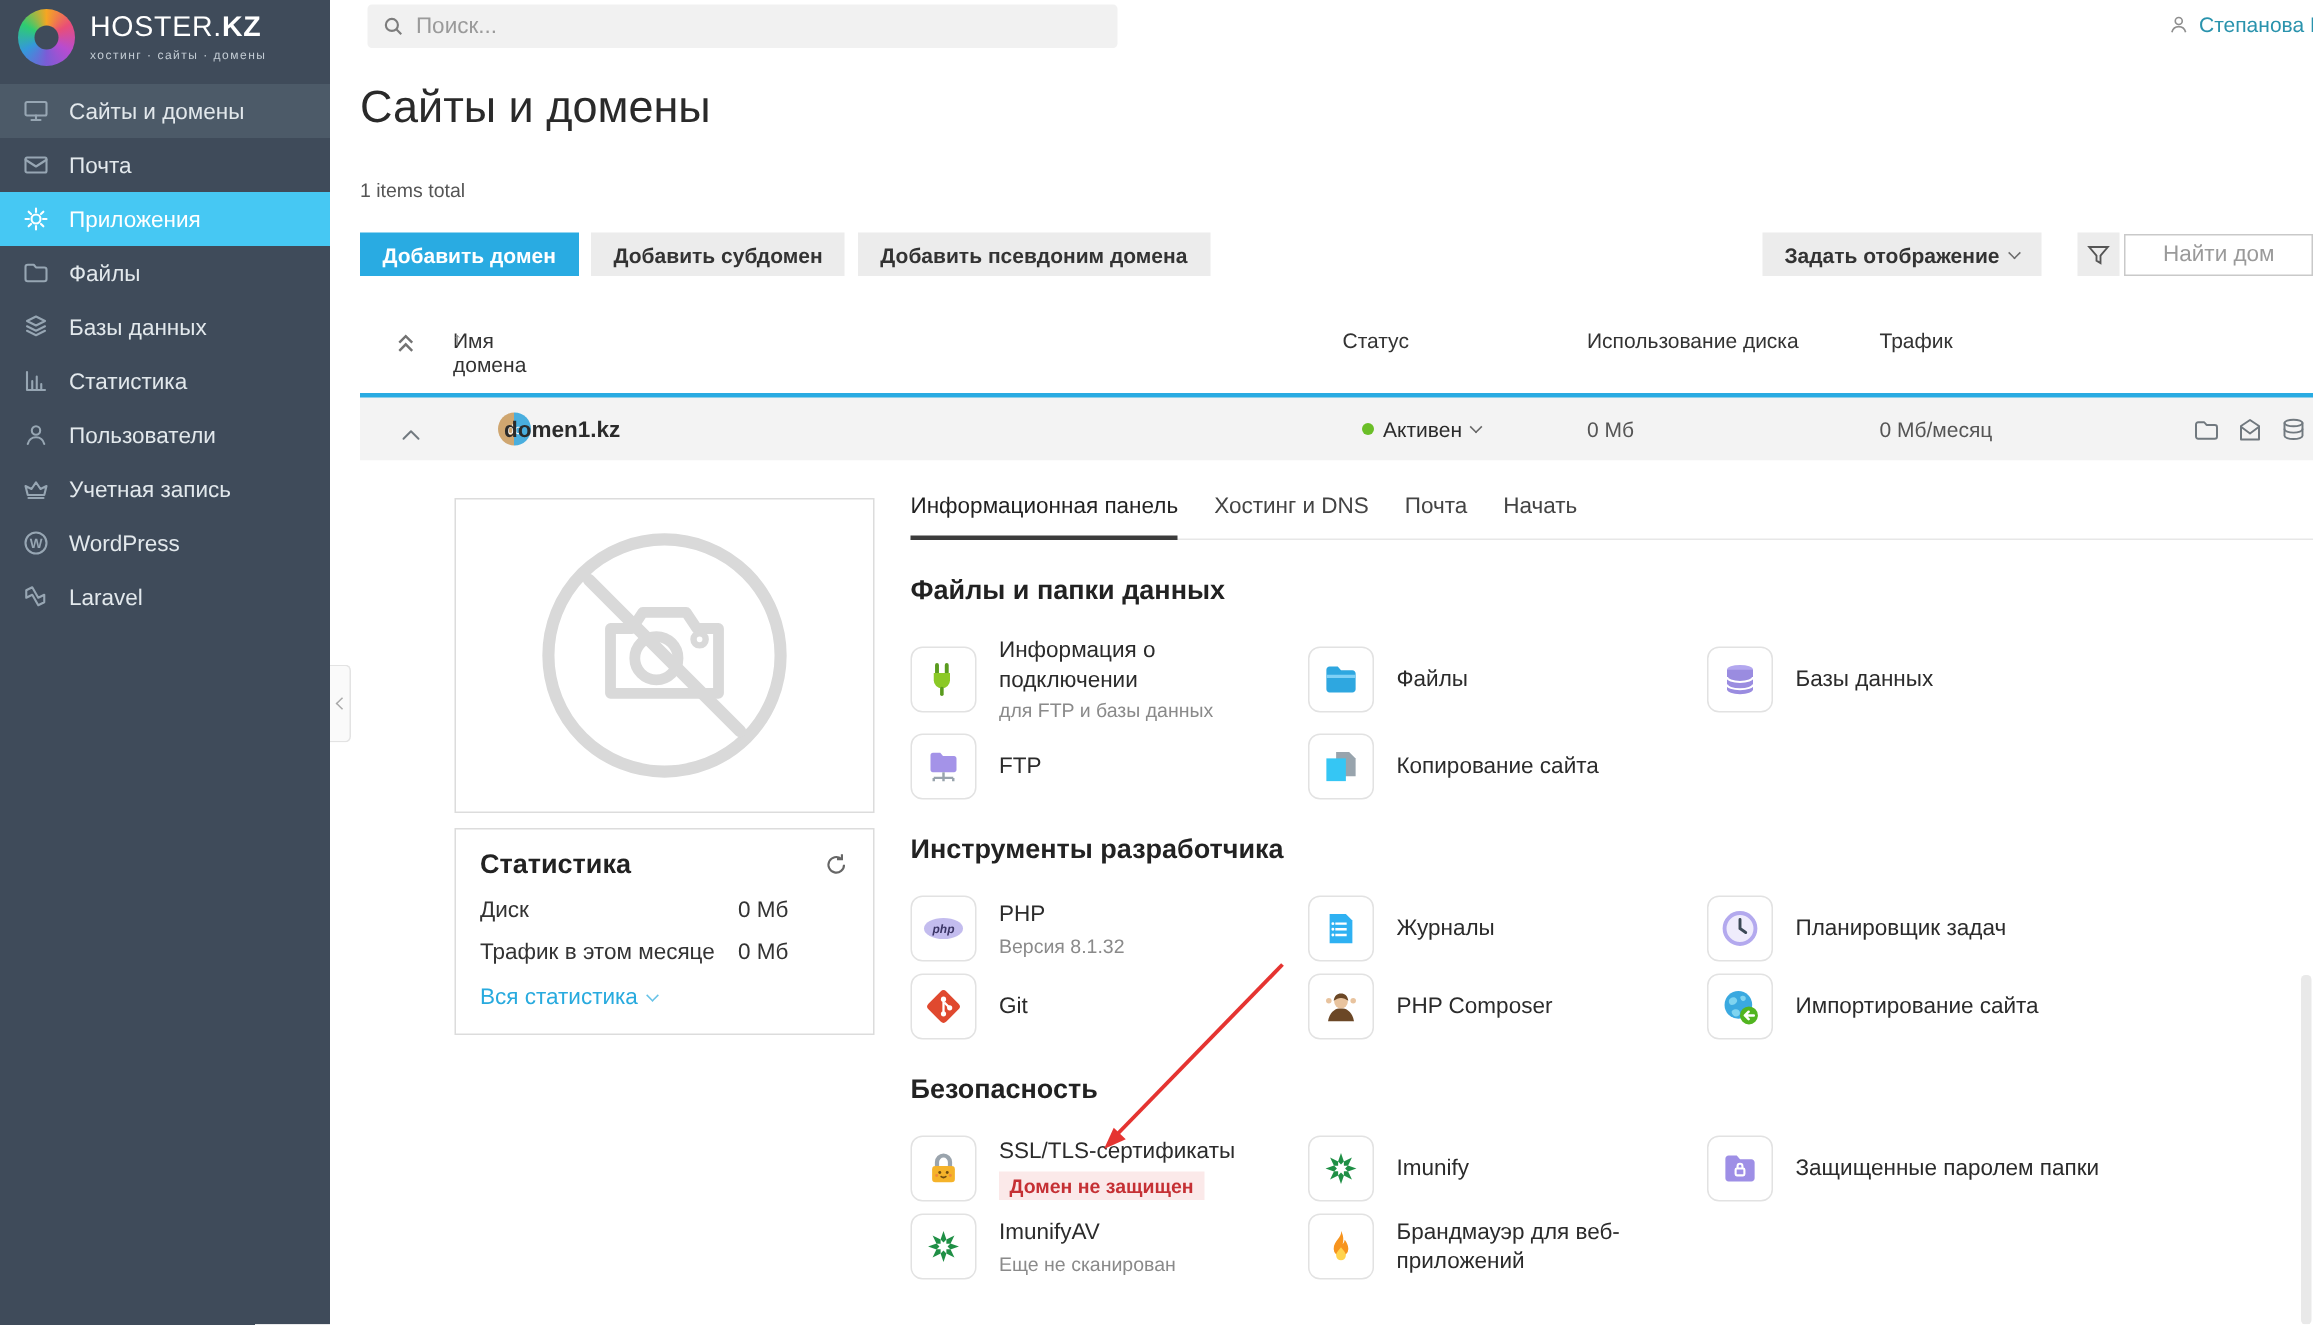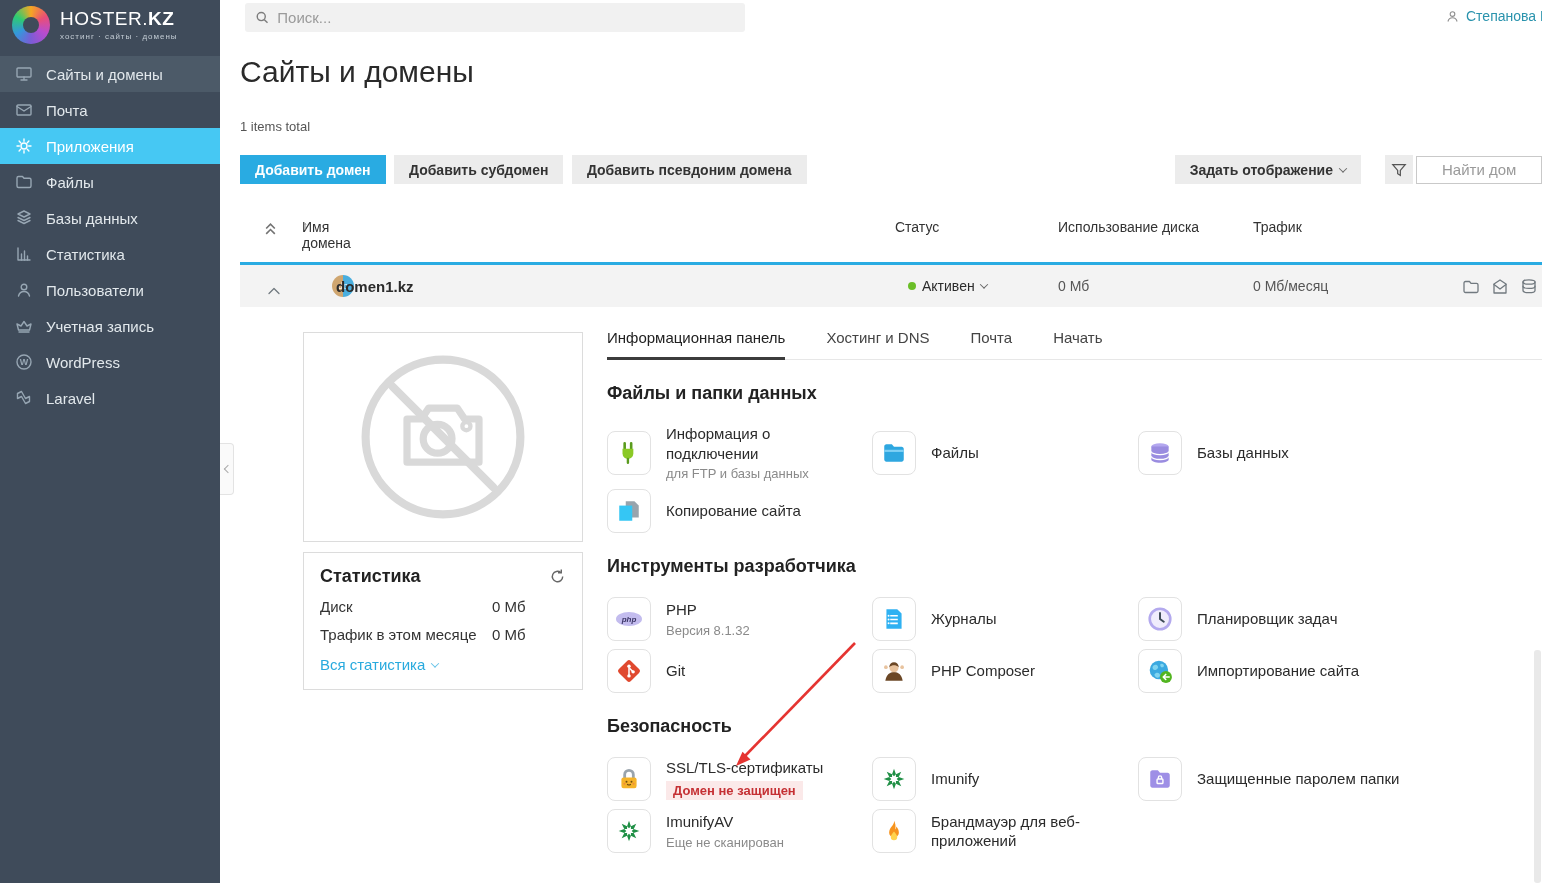--- a/index.html
+++ b/index.html
@@ -81,21 +81,21 @@
   .stats-card { margin-top:10px; border:1px solid #dcdcdc; padding:13px 16px 15px; }
   .stats-head { display:flex; justify-content:space-between; align-items:center; }
   .stats-title { font-size:18px; font-weight:700; color:#222; }
   .stats-head svg { stroke:#666; fill:none; stroke-width:1.5; cursor:pointer; }
   .stat-row { display:flex; margin-top:11px; font-size:15px; color:#333; }
   .stat-row .sl { width:172px; }
   .stats-link { display:inline-flex; align-items:center; gap:7px; margin-top:13px; font-size:15px;
     color:#28aade; cursor:pointer; }
 
   .right-col { position:absolute; left:367px; top:22px; width:935px; }
-  .tabs { display:flex; gap:41px; border-bottom:1px solid #e7e7e7; }
+  .tabs { display:flex; gap:24px; border-bottom:1px solid #e7e7e7; }
   .tab { font-size:15px; color:#444; padding-bottom:13px; cursor:pointer; position:relative; }
   .tab.active { color:#222; }
   .tab.active::after { content:""; position:absolute; left:0; right:0; bottom:-1px; height:3px; background:#3c3c3c; }
   .sec-title { font-size:18px; font-weight:700; color:#222; margin:23px 0 20px; }
   .grid { display:grid; grid-template-columns:265px 266px 1fr; row-gap:8px; }
   .tile { display:flex; gap:15px; align-items:center; padding-right:16px; min-height:44px; cursor:pointer; }
   .iconbox { width:44px; height:44px; border:1px solid #e2e2e2; border-radius:8px; background:#fff;
     display:flex; align-items:center; justify-content:center; flex:none; }
   .lbl { font-size:15px; color:#2b2b2b; line-height:1.3; display:block; }
   .sub { font-size:13px; color:#8a8a8a; margin-top:3px; display:block; }
@@ -369,20 +369,31 @@
                 <path d="M4 10.5c0 1.7 3.6 3 8 3s8-1.3 8-3M4 15c0 1.7 3.6 3 8 3s8-1.3 8-3" stroke="#fff" stroke-width="1.2" fill="none"></path>
               </svg>
           </span>
           <span class="txt">
               <span class="lbl">Базы данных</span>
             </span>
         </div>
         <div class="tile">
           <span class="iconbox">
             <svg width="26" height="26" viewBox="0 0 24 24">
+                <path d="M4 5c0-.8.6-1.5 1.5-1.5h4.5l1.7 2h6.8c.8 0 1.5.7 1.5 1.5V14c0 .8-.7 1.5-1.5 1.5h-13C4.6 15.5 4 14.8 4 14z" fill="#a493e8"></path>
+                <path d="M12 15.5V19M6 19h12M6 19v2M12 19v2M18 19v2" stroke="#98a3ac" stroke-width="1.5" fill="none"></path>
+              </svg>
+          </span>
+          <span class="txt">
+              <span class="lbl">FTP</span>
+            </span>
+        </div>
+        <div class="tile">
+          <span class="iconbox">
+            <svg width="26" height="26" viewBox="0 0 24 24">
                 <path d="M9 3h8l4 4v11h-12z" fill="#98a4ad"></path>
                 <rect x="3" y="7" width="12" height="14" fill="#35c6f4"></rect>
               </svg>
           </span>
           <span class="txt">
               <span class="lbl">Копирование сайта</span>
             </span>
         </div>
       </div>
 

